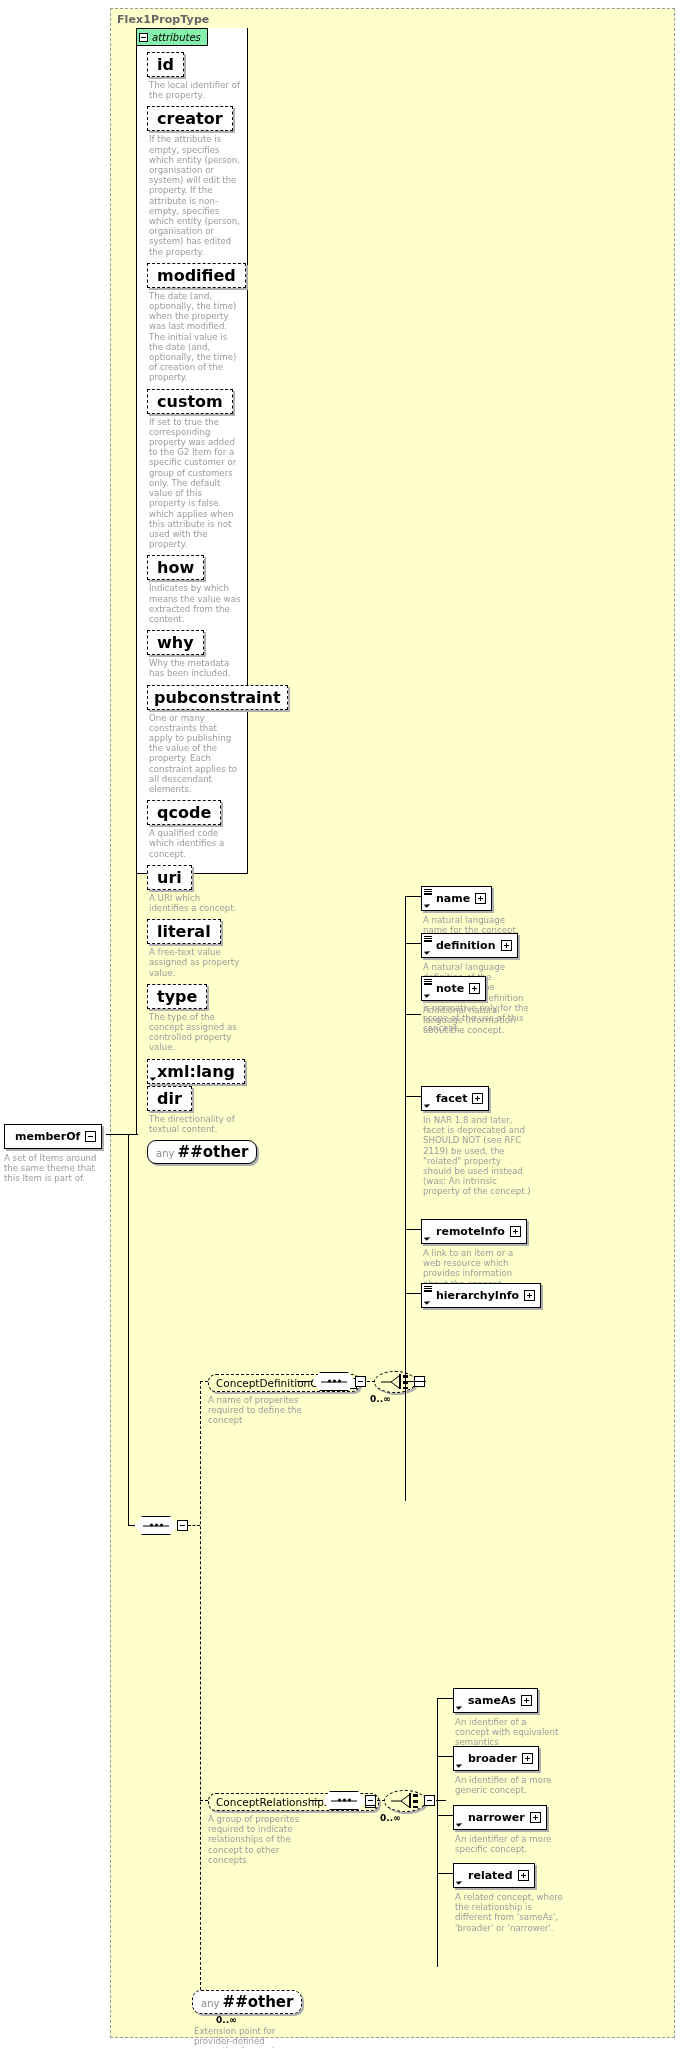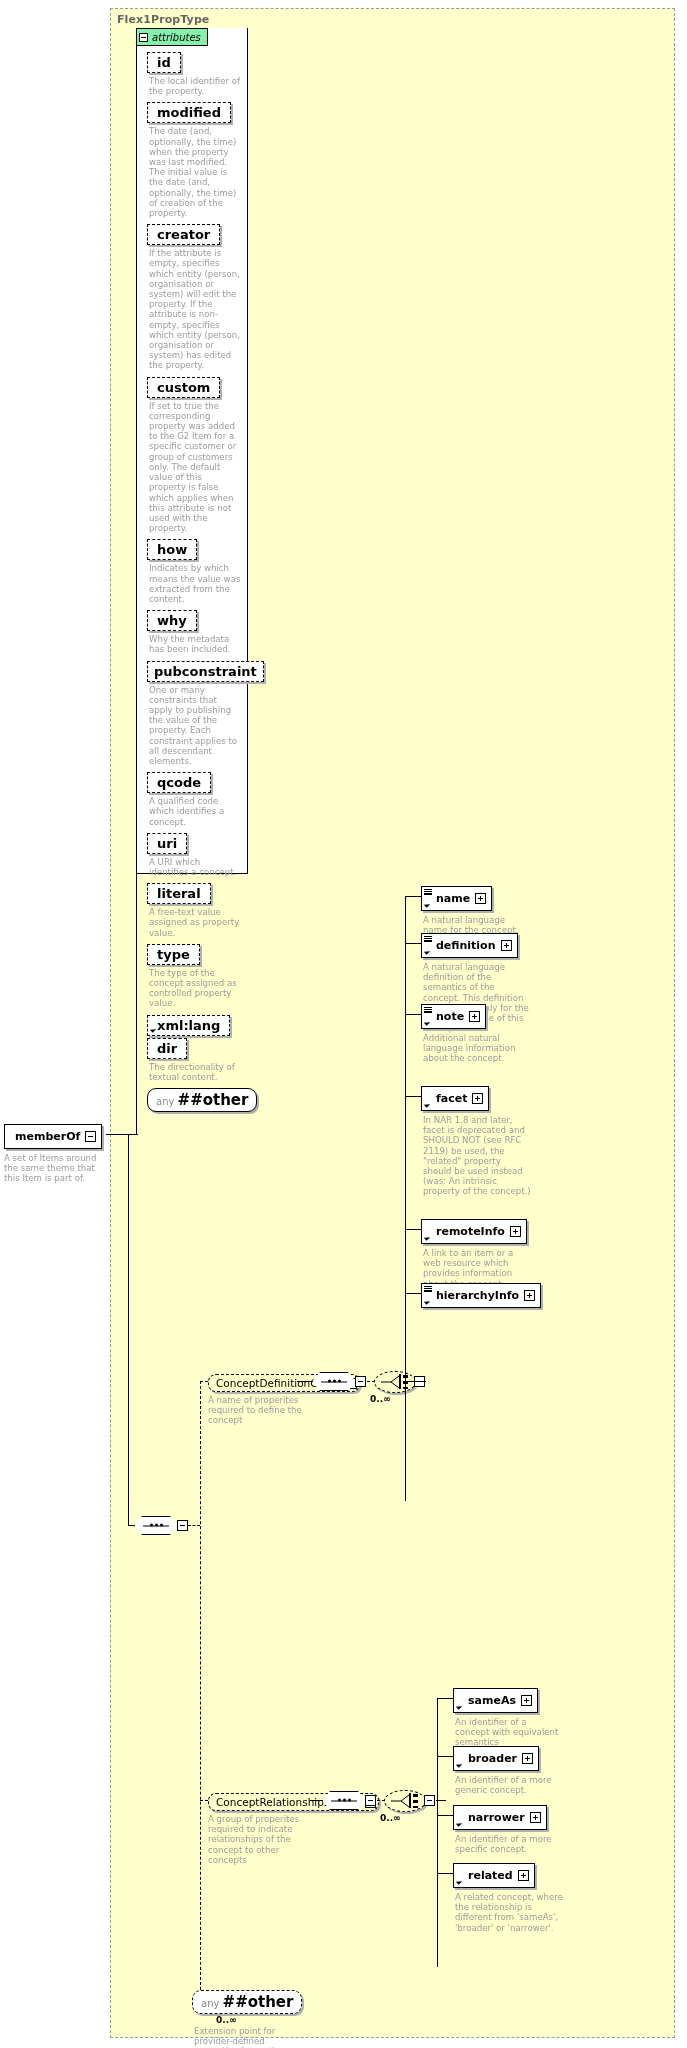--- a/index.html
+++ b/index.html
@@ -61,21 +61,21 @@
 
   
   .attr-list { position:absolute; left: 10px; top: 24px; width: 96px; }
   .attr-item { margin-bottom: 2px; }
   .attr-box {
     display:inline-block;
     position: relative;
     border: 1px dashed #000;
     background: #ffffff;
     padding: 2px 9px;
-    font-size: 13px;
+    font-size: 16px;
     font-weight: bold;
     color: #000;
     box-shadow: 2px 2px 0 #b0b0b0;
     white-space: nowrap;
   }
   .attr-box.wide { padding: 2px 6px; }
   .attr-doc {
     font-size: 8.6px;
     line-height: 10.2px;
     color: #9c9c9c;
@@ -208,27 +208,27 @@
 
 <div id="attributes-panel">
   <div class="attr-list">
 
     <div class="attr-item">
       <div class="attr-box">id</div>
       <div class="attr-doc">The local identifier of the property.</div>
     </div>
 
     <div class="attr-item">
+      <div class="attr-box">creator</div>
+      <div class="attr-doc">If the attribute is empty, specifies which entity (person, organisation or system) will edit the property. If the attribute is non-empty, specifies which entity (person, organisation or system) has edited the property.</div>
+    </div>
+
+    <div class="attr-item">
       <div class="attr-box">modified</div>
       <div class="attr-doc">The date (and, optionally, the time) when the property was last modified. The initial value is the date (and, optionally, the time) of creation of the property.</div>
-    </div>
-
-    <div class="attr-item">
-      <div class="attr-box">creator</div>
-      <div class="attr-doc">If the attribute is empty, specifies which entity (person, organisation or system) will edit the property. If the attribute is non-empty, specifies which entity (person, organisation or system) has edited the property.</div>
     </div>
 
     <div class="attr-item">
       <div class="attr-box">custom</div>
       <div class="attr-doc">If set to true the corresponding property was added to the G2 Item for a specific customer or group of customers only. The default value of this property is false which applies when this attribute is not used with the property.</div>
     </div>
 
     <div class="attr-item">
       <div class="attr-box">how</div>
       <div class="attr-doc">Indicates by which means the value was extracted from the content.</div>
@@ -378,21 +378,21 @@
 <div class="node" style="left:421px; top:933px;">
   <div class="elem-box">
     <span class="seq-badge"></span>
     <span class="arrow-badge"></span>
     <span class="lbl" style="padding-left:12px">definition</span>
     <span class="tog plus"></span>
   </div>
   <div class="elem-doc">A natural language definition of the semantics of the concept. This definition is normative only for the scope of the use of this concept.</div>
 </div>
 
-<div class="node" style="left:421px; top:1004px;">
+<div class="node" style="left:421px; top:976px;">
   <div class="elem-box">
     <span class="seq-badge"></span>
     <span class="arrow-badge"></span>
     <span class="lbl" style="padding-left:12px">note</span>
     <span class="tog plus"></span>
   </div>
   <div class="elem-doc">Additional natural language information about the concept.</div>
 </div>
 
 <div class="node" style="left:421px; top:1086px;">

